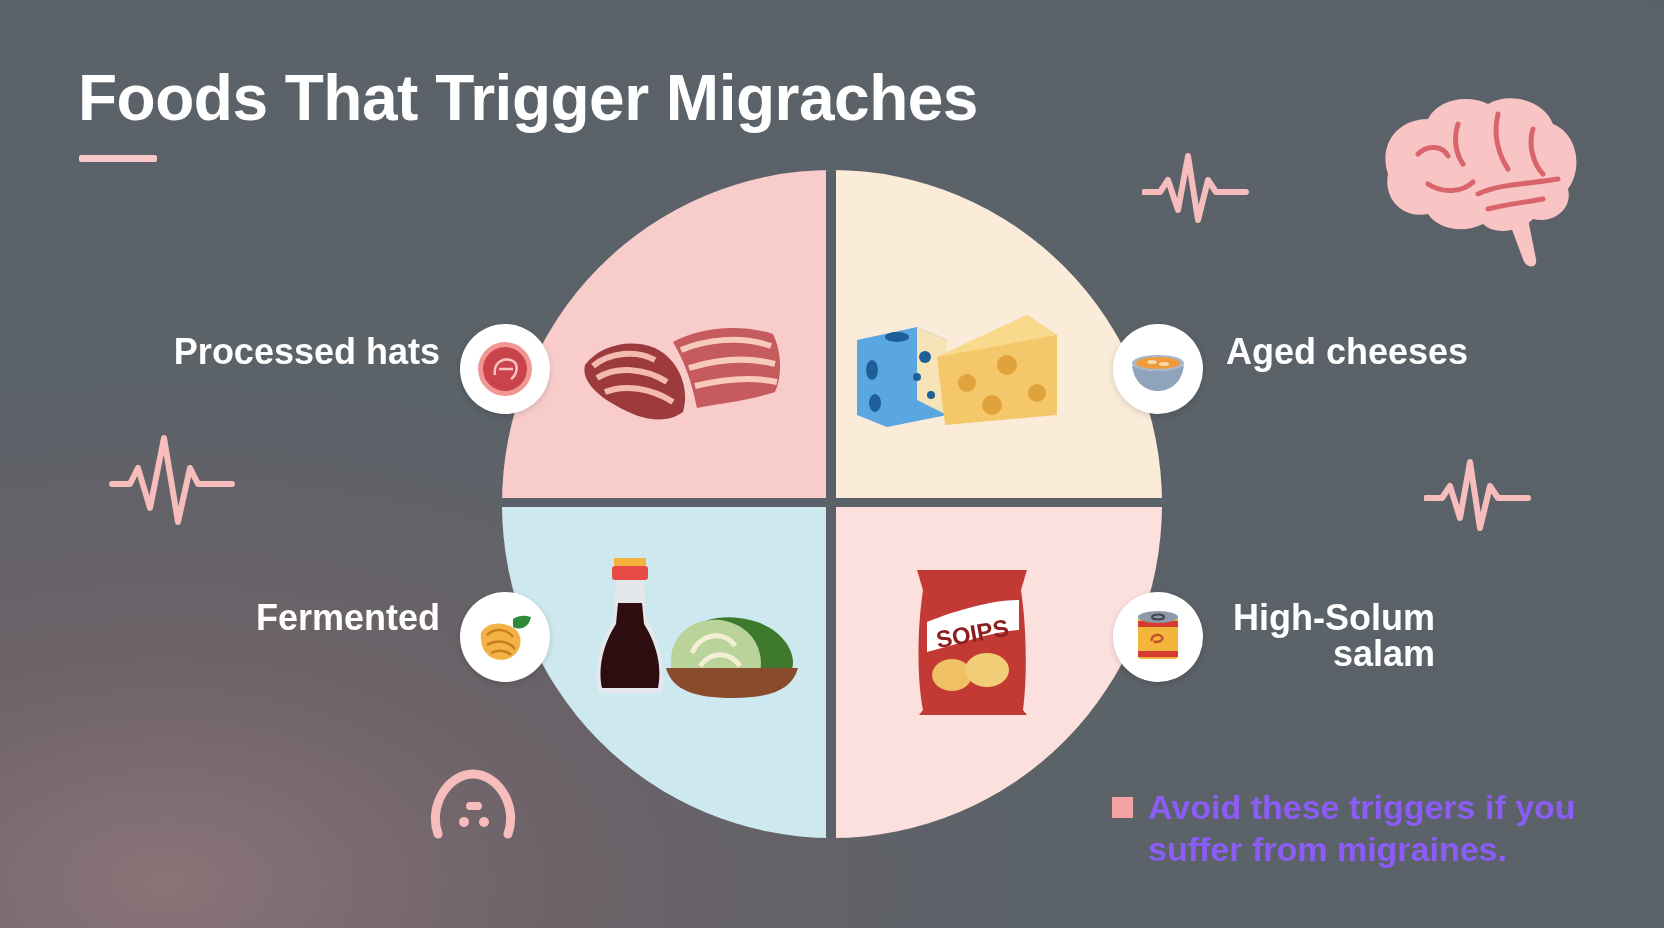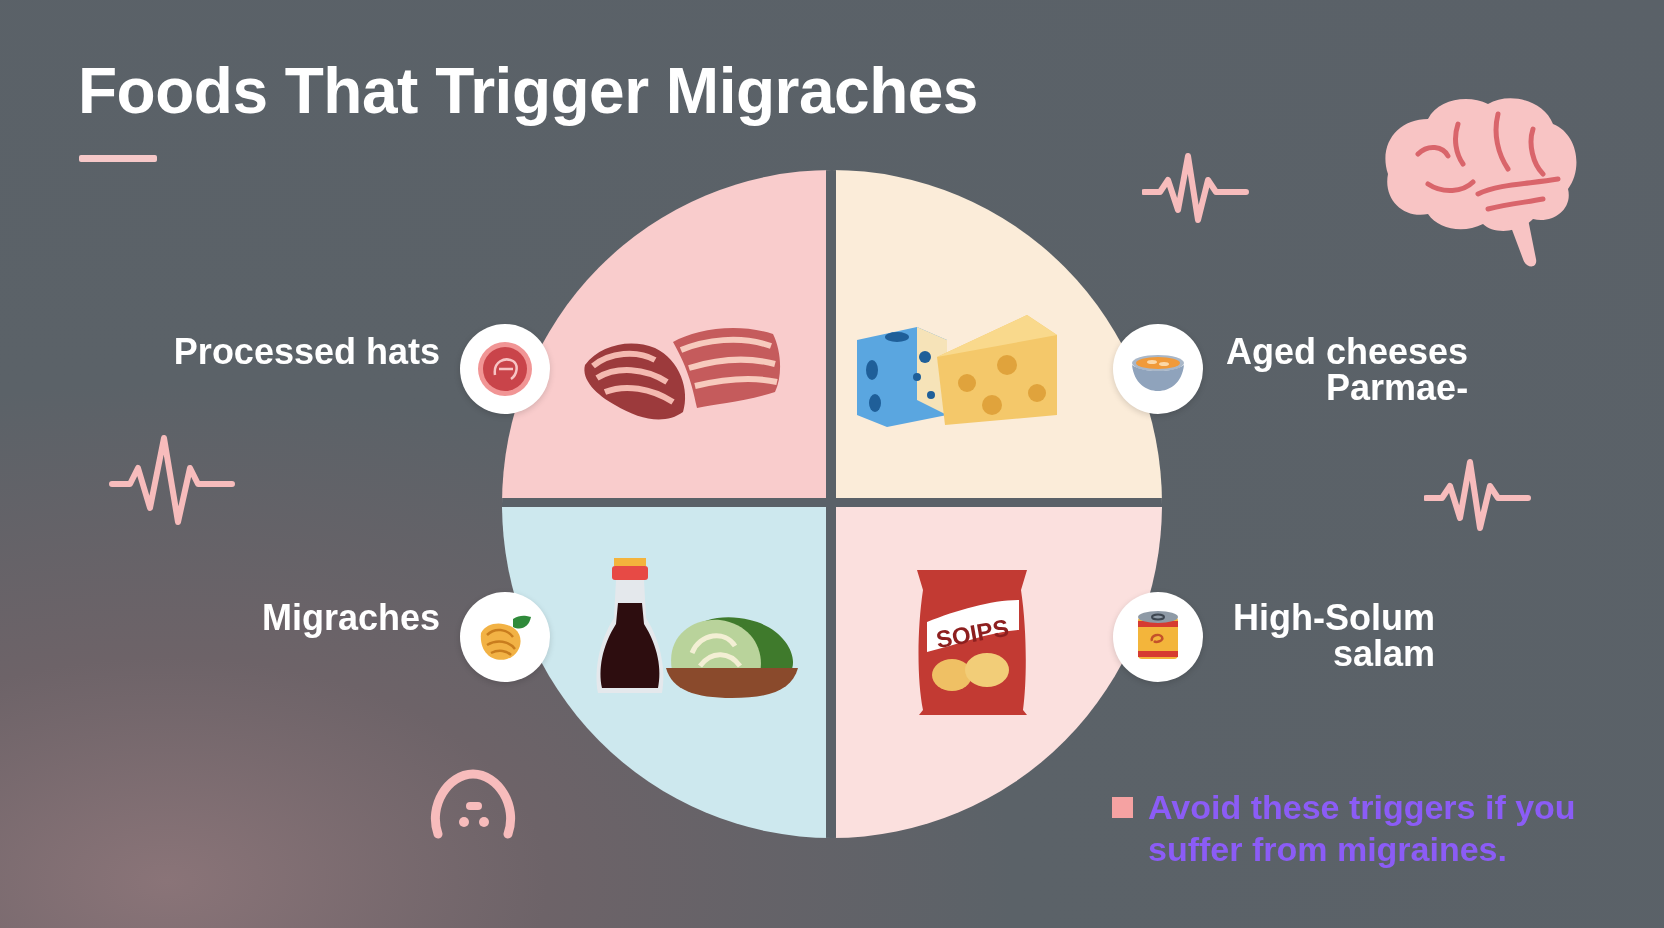--- a/index.html
+++ b/index.html
@@ -2,21 +2,21 @@
 <html><head>
   <meta charset="utf-8">
   <style>
     html, body { margin:0; padding:0; }
     body {
       width:1664px; height:928px; overflow:hidden; position:relative;
       background: radial-gradient(ellipse at 10% 95%, #8a7478 0%, #6d6368 18%, #5b6268 40%, #5a6168 100%);
       font-family: "Liberation Sans", sans-serif;
     }
     .title {
-      position:absolute; left:78px; top:54px; margin:0;
+      position:absolute; left:78px; top:61px; margin:0;
       font-size:64px; font-weight:700; color:#ffffff; letter-spacing:-0.5px;
     }
     .title-underline {
       position:absolute; left:79px; top:155px; width:78px; height:7px;
       background:#f6c8c8; border-radius:2px;
     }
     .pie { position:absolute; left:502px; top:170px; width:660px; height:668px; }
     .label {
       position:absolute; color:#ffffff; font-size:36px; font-weight:700; line-height:36px;
     }
@@ -96,24 +96,23 @@
     <ellipse cx="35" cy="105" rx="20" ry="16" fill="#efc064"></ellipse>
     <ellipse cx="70" cy="100" rx="22" ry="17" fill="#f2cd78"></ellipse>
   </g>
 </svg>
 
 <div class="label left" style="right:1224px; top:334px;">
   <div>Processed hats</div>
 </div>
 <div class="label right" style="left:1226px; top:334px;">
   <div>Aged cheeses</div>
-  <div>Parmae-</div>
 </div>
 <div class="label left" style="right:1224px; top:600px;">
-  <div>Migraches</div>
+  <div>Fermented</div>
 </div>
 <div class="label right" style="left:1226px; top:600px;margin-left:7px;">
   <div>High-Solum</div>
   <div>salam</div>
 </div>
 
 <div class="badge" style="left:460px; top:324px;">
   <svg width="60" height="60" viewBox="0 0 60 60">
     <circle cx="30" cy="30" r="27" fill="#f19595"></circle>
     <circle cx="30" cy="30" r="22" fill="#c9444a"></circle>

